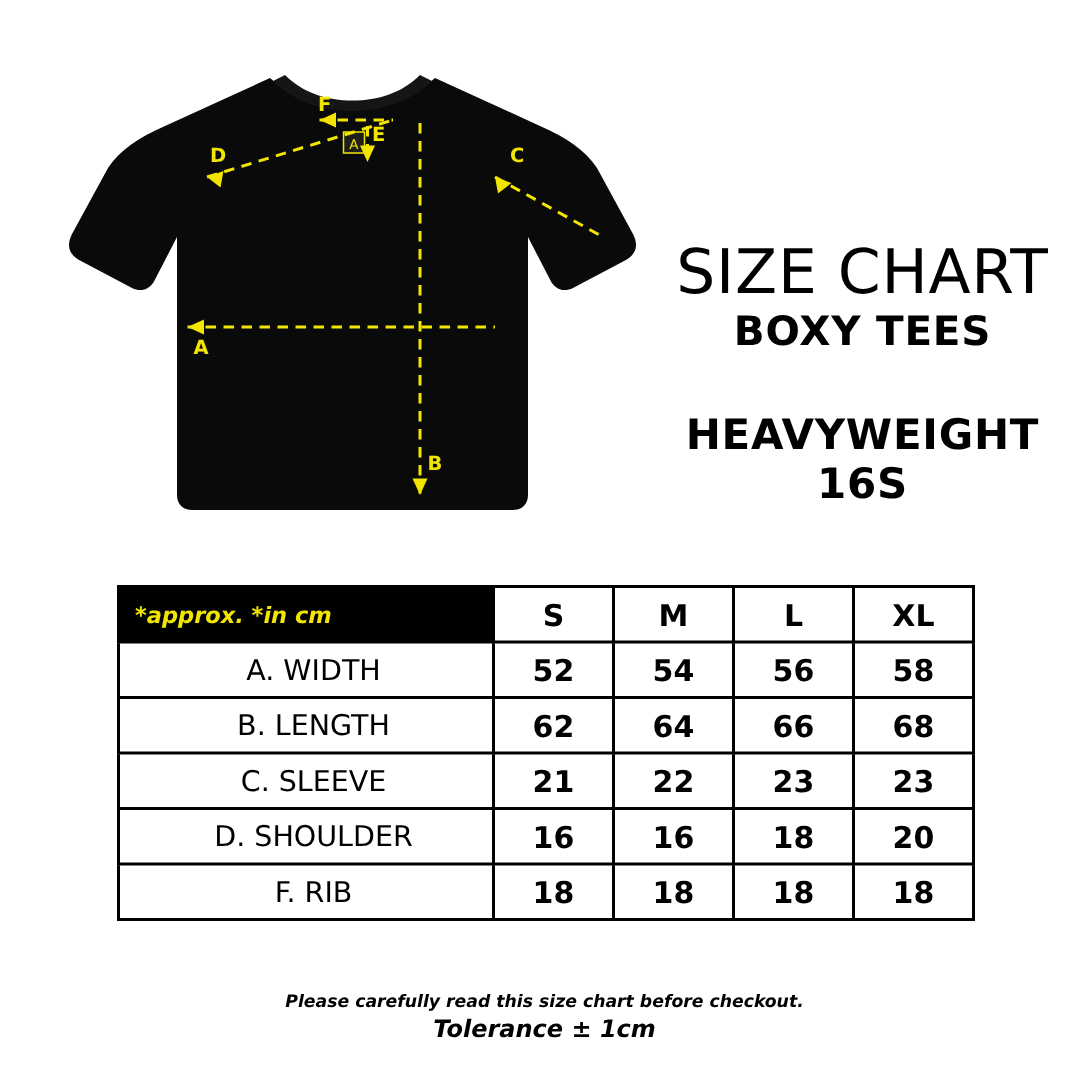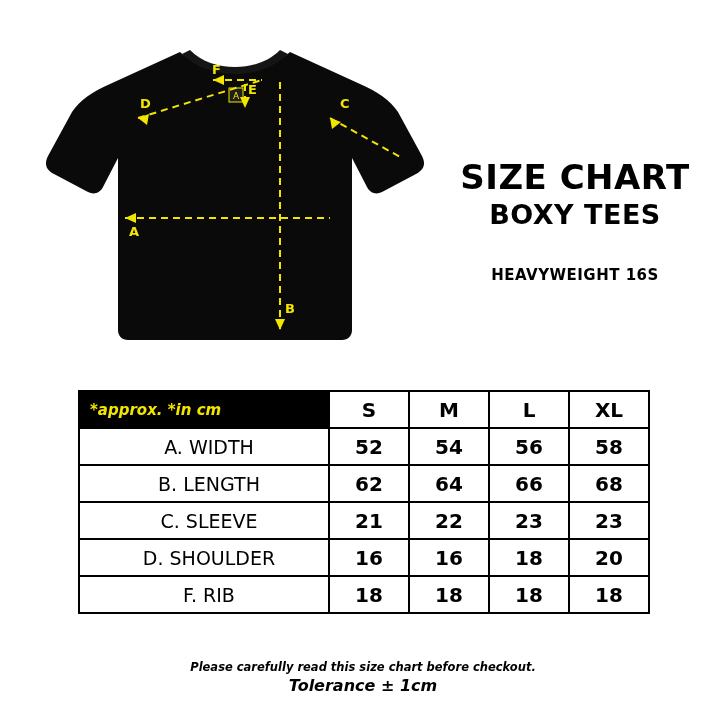--- a/index.html
+++ b/index.html
@@ -27,35 +27,35 @@
   
   #title-block {
     position: absolute;
     left: 440px; top: 160px;
     width: 270px;
     text-align: center;
     color: #000;
   }
   #title-main {
     font-family: "DejaVu Sans", sans-serif;
-    font-size: 34px;
-    font-weight: bold;
+    font-size: 41px;
+    font-weight: normal;
     letter-spacing: 0.5px;
     line-height: 1.05;
   }
   #title-sub {
     font-family: "DejaVu Sans", sans-serif;
     font-size: 27px;
     font-weight: bold;
     letter-spacing: 0.5px;
     margin-top: 3px;
   }
   #title-weight {
     font-family: "DejaVu Sans", sans-serif;
-    font-size: 15px;
+    font-size: 28px;
     font-weight: bold;
     letter-spacing: 0.5px;
     margin-top: 36px;
   }
 
   
   #table-wrap {
     position: absolute;
     left: 78px; top: 390px;
     width: 498px;

